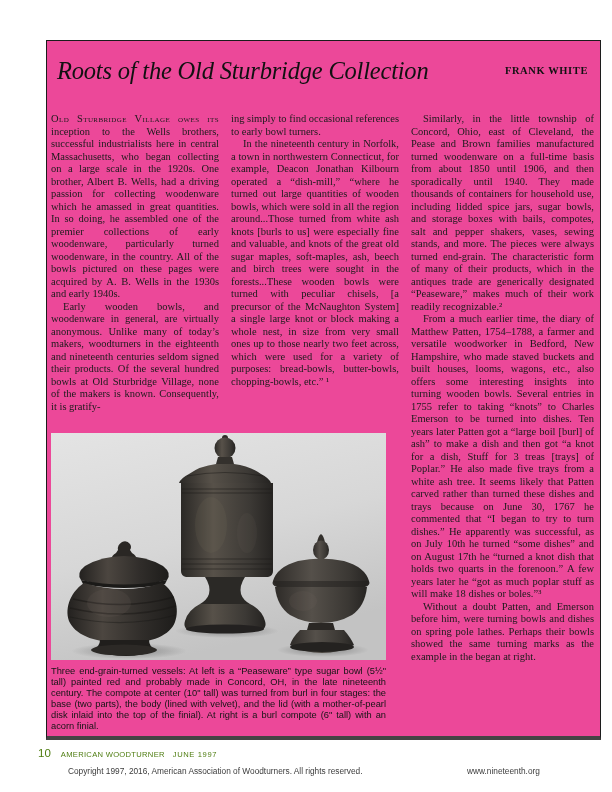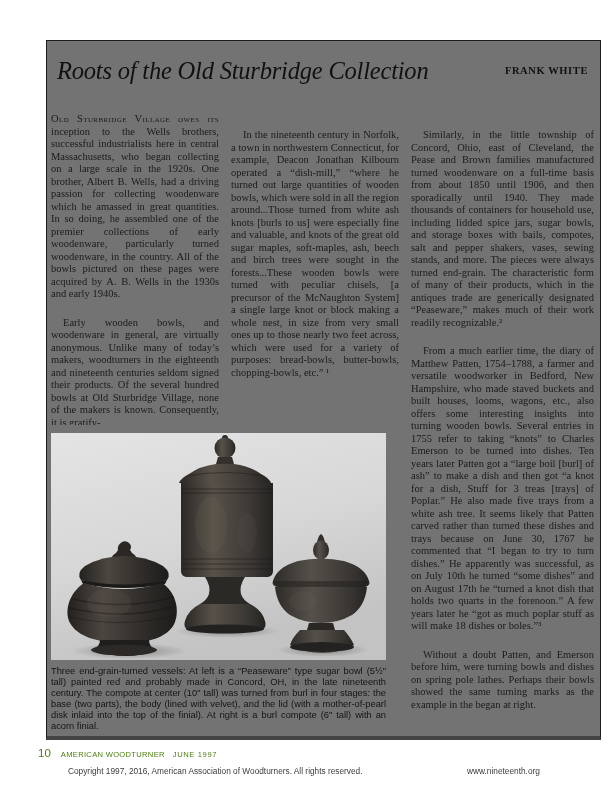--- a/index.html
+++ b/index.html
@@ -4,42 +4,42 @@
 <style>
   * { margin:0; padding:0; box-sizing:border-box; }
   html,body { background:#ffffff; }
   .page {
     position:relative; width:612px; height:792px; background:#ffffff;
     font-family:"Liberation Serif", serif; color:#1b1b1b; overflow:hidden;
   }
   .frame {
     position:absolute; left:46px; top:40px; width:555px; height:700px;
     border:1.2px solid #1c1c1c; border-bottom:4px solid #444444;
-    background:#737373; overflow:hidden;
+    background:#ec4899; overflow:hidden;
   }
   .header {
     display:flex; align-items:baseline; margin:16px 12px 0 10px; height:36px;
   }
   .title {
     font-size:24.5px; font-weight:400; font-style:italic; white-space:nowrap;
     letter-spacing:-0.2px; color:#111;
   }
   .author {
     margin-left:auto; font-size:10.5px; font-weight:bold; letter-spacing:0.6px;
     white-space:nowrap; transform:translateY(-5px); color:#111;
   }
   .content { display:flex; gap:12px; margin:20px 6px 0 4px; }
   .left-wrap { width:348px; }
   .cols { display:flex; gap:12px; height:312px; overflow:hidden; }
   .col { width:168px; }
   .col3 { width:183px; height:606px; overflow:hidden; }
   .col p, .col3 p {
     font-size:10.5px; line-height:12.5px; text-align:justify; color:#1b1b1b;
   }
-  .ind { text-indent:12px;margin-top:16px; }
+  .ind { text-indent:12px; }
   .sc { font-variant:small-caps; letter-spacing:0.4px; }
   .photo { width:335px; height:227px; margin-top:8px; overflow:hidden; }
   .caption {
     width:335px; margin-top:6px; max-height:72px; overflow:hidden;
     font-family:"Liberation Sans", sans-serif; font-size:9.3px;
     line-height:11px; text-align:justify; color:#141414;
   }
   .footer1 {
     position:absolute; left:38px; top:747px; display:flex; align-items:baseline;
     font-family:"Liberation Sans", sans-serif; color:#4d7c0f;
@@ -68,20 +68,21 @@
     </div>
 
     <div class="content">
       <div class="left-wrap">
         <div class="cols">
           <div class="col">
             <p><span class="sc">Old Sturbridge Village owes its</span> <span>inception to the Wells brothers, successful industrialists here in central Massachusetts, who began collecting on a large scale in the 1920s. One brother, Albert B. Wells, had a driving passion for collecting woodenware which he amassed in great quantities. In so doing, he assembled one of the premier collections of early woodenware, particularly turned woodenware, in the country. All of the bowls pictured on these pages were acquired by A. B. Wells in the 1930s and early 1940s.</span></p>
             <p class="ind">Early wooden bowls, and woodenware in general, are virtually anonymous. Unlike many of today’s makers, woodturners in the eighteenth and nineteenth centuries seldom signed their products. Of the several hundred bowls at Old Sturbridge Village, none of the makers is known. Consequently, it is gratify-</p>
           </div>
           <div class="col">
+            <p>ing simply to find occasional references to early bowl turners.</p>
             <p class="ind">In the nineteenth century in Norfolk, a town in northwestern Connecticut, for example, Deacon Jonathan Kilbourn operated a “dish-mill,” “where he turned out large quantities of wooden bowls, which were sold in all the region around...Those turned from white ash knots [burls to us] were especially fine and valuable, and knots of the great old sugar maples, soft-maples, ash, beech and birch trees were sought in the forests...These wooden bowls were turned with peculiar chisels, [a precursor of the McNaughton System] a single large knot or block making a whole nest, in size from very small ones up to those nearly two feet across, which were used for a variety of purposes: bread-bowls, butter-bowls, chopping-bowls, etc.” ¹</p>
           </div>
         </div>
 
         <div class="photo">
           <svg width="335" height="227" viewBox="0 0 335 227" xmlns="http://www.w3.org/2000/svg">
             <defs>
               <linearGradient id="bg" x1="0" y1="0" x2="0.35" y2="1">
                 <stop offset="0" stop-color="#e4e4e4"></stop>
                 <stop offset="0.55" stop-color="#d7d7d7"></stop>

